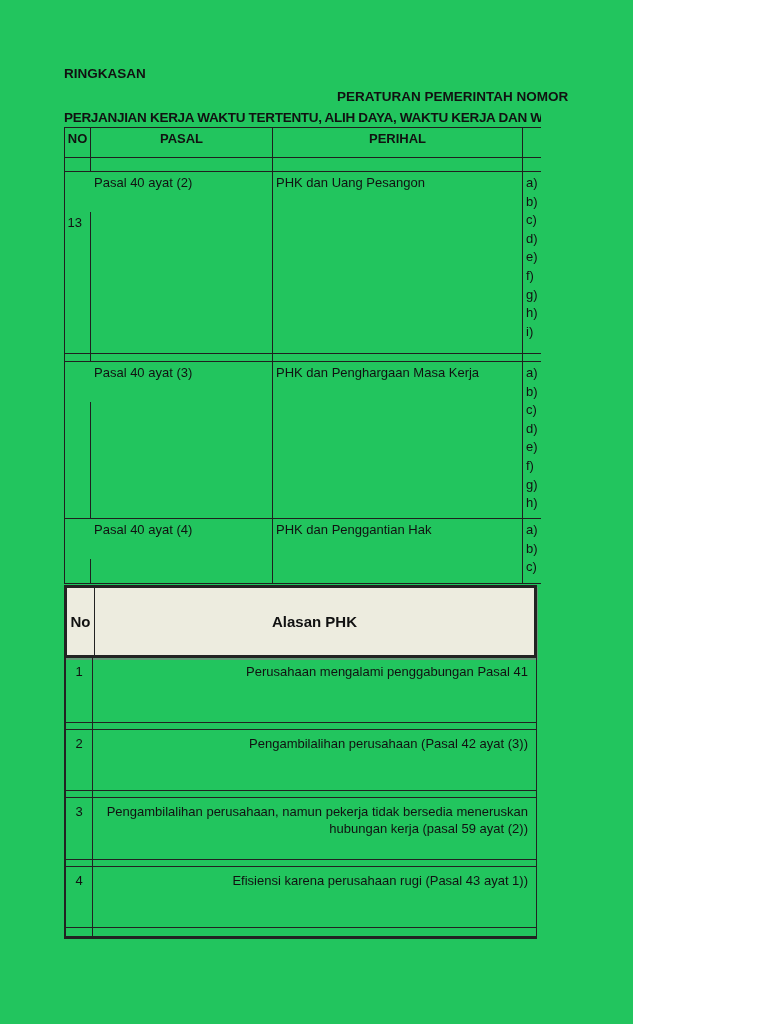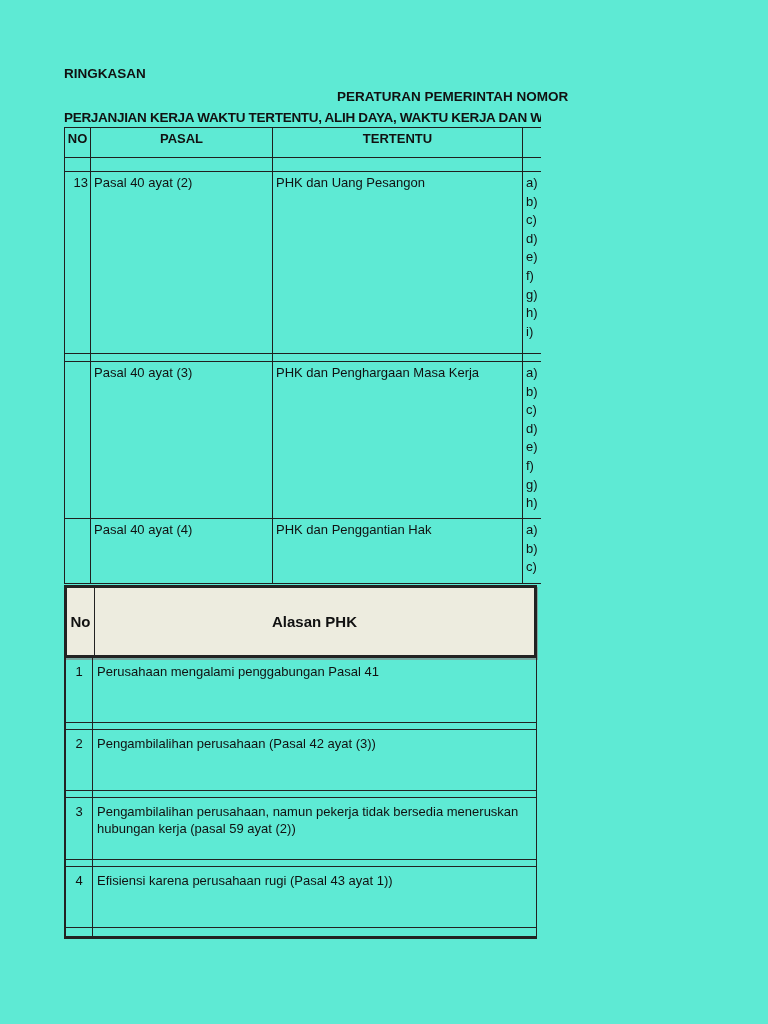--- a/index.html
+++ b/index.html
@@ -1,17 +1,17 @@
 <!DOCTYPE html>
 <html><head>
 <meta charset="utf-8">
 <style>
   html,body { margin:0; padding:0; background:#ffffff; }
   .page {
-    position:relative; width:768px; height:1024px; background:#5eead4;
+    position:relative; width:633px; height:1024px; background:#22c55e;
     font-family:"Liberation Sans", sans-serif; color:#111111; overflow:hidden;
   }
   .doc-title   { position:absolute; left:64px;  top:66px;  font-weight:bold; font-size:13.5px; white-space:nowrap; }
   .doc-subtitle{ position:absolute; left:317px; top:89px;  font-weight:bold; font-size:13.5px; white-space:nowrap;margin-left:20px; }
   .doc-heading { position:absolute; left:64px;  top:110px; width:477px; font-weight:bold; font-size:13.5px;
                  white-space:nowrap; overflow:hidden; letter-spacing:-0.3px; }
 
   
   .t1 { position:absolute; left:64px; top:127px; width:477px;
         border-top:1px solid #1f1f1f; border-left:1px solid #1f1f1f; box-sizing:border-box; }
@@ -19,54 +19,54 @@
   .t1-row > div { box-sizing:border-box; border-right:1px solid #1f1f1f; border-bottom:1px solid #1f1f1f; overflow:hidden; }
   .c-no     { width:26px; }
   .c-pasal  { width:182px; }
   .c-perihal{ width:250px; }
   .c-items  { width:18px; border-right:none !important; }
   .h-head { height:30px; }  .h-sp1 { height:14px; }
   .h-r13  { height:182px; } .h-sp2 { height:8px; }
   .h-r3   { height:157px; } .h-r4  { height:65px; }
   .t1 .hcell { text-align:center; font-weight:bold; font-size:13px; padding-top:3px; }
   .t1 .body  { font-size:13px; padding:3px 2px 0 3px; line-height:16px; }
-  .t1 .body.c-no { text-align:right; padding-right:2px; padding-left:0; }
+  .t1 .body.c-no { text-align:right; padding-right:8px; padding-left:0;margin-top:40px; }
   .t1 .body.c-items { padding:2px 0 0 3px; line-height:18.6px; white-space:pre-line; }
 
   
   .t2 { position:absolute; left:64px; top:585px; width:473px; box-sizing:border-box; }
   .t2-header { display:flex; height:73px; border:3px solid #222222; box-sizing:border-box;
                box-shadow:1px 2px 0 rgba(130,130,130,0.65); }
   .t2-header > div { box-sizing:border-box; display:flex; align-items:center; justify-content:center;
                      font-weight:bold; font-size:15px; }
   .t2-header .hno { width:28px; border-right:1px solid #222222; }
   .t2-header .hal { flex:1; }
   .t2-body { border-left:2px solid #222222; border-right:1px solid #222222; border-bottom:2px solid #222222;
              box-sizing:border-box; }
   .t2-row { display:flex; box-sizing:border-box; }
-  .t2-row > div { box-sizing:border-box; border-bottom:1px solid #222222; overflow:hidden; }
+  .t2-row > div { box-sizing:border-box; border-bottom:1px solid #222222; overflow:hidden;text-align:right; }
   .t2 .cno { width:27px; border-right:1px solid #222222; text-align:center; padding-top:6px; font-size:13px; }
   .t2 .cal { flex:1; padding:6px 8px 0 4px; font-size:13px; line-height:16.5px; }
   .h2-r1 { height:65px; } .h2-r2 { height:61px; } .h2-r3 { height:62px; } .h2-r4 { height:61px; }
   .h2-sp { height:7px; }  .h2-spend { height:9px; }
 </style>
 </head>
 <body>
 
 <div class="page">
 
   <div class="doc-title">RINGKASAN</div>
   <div class="doc-subtitle">PERATURAN PEMERINTAH NOMOR</div>
   <div class="doc-heading">PERJANJIAN KERJA WAKTU TERTENTU, ALIH DAYA, WAKTU KERJA DAN WAK</div>
 
   <div class="t1">
     <div class="t1-row h-head">
       <div class="c-no hcell">NO</div>
       <div class="c-pasal hcell">PASAL</div>
-      <div class="c-perihal hcell">TERTENTU</div>
+      <div class="c-perihal hcell">PERIHAL</div>
       <div class="c-items hcell"></div>
     </div>
     <div class="t1-row h-sp1">
       <div class="c-no"></div>
       <div class="c-pasal"></div>
       <div class="c-perihal"></div>
       <div class="c-items"></div>
     </div>
     <div class="t1-row h-r13">
       <div class="c-no body">13</div>

